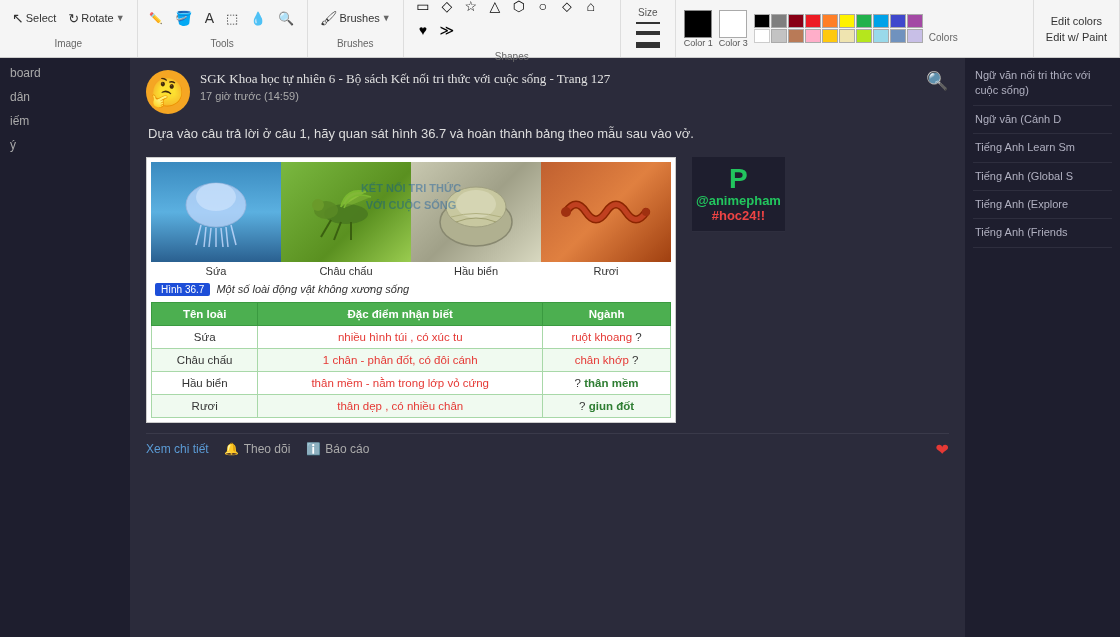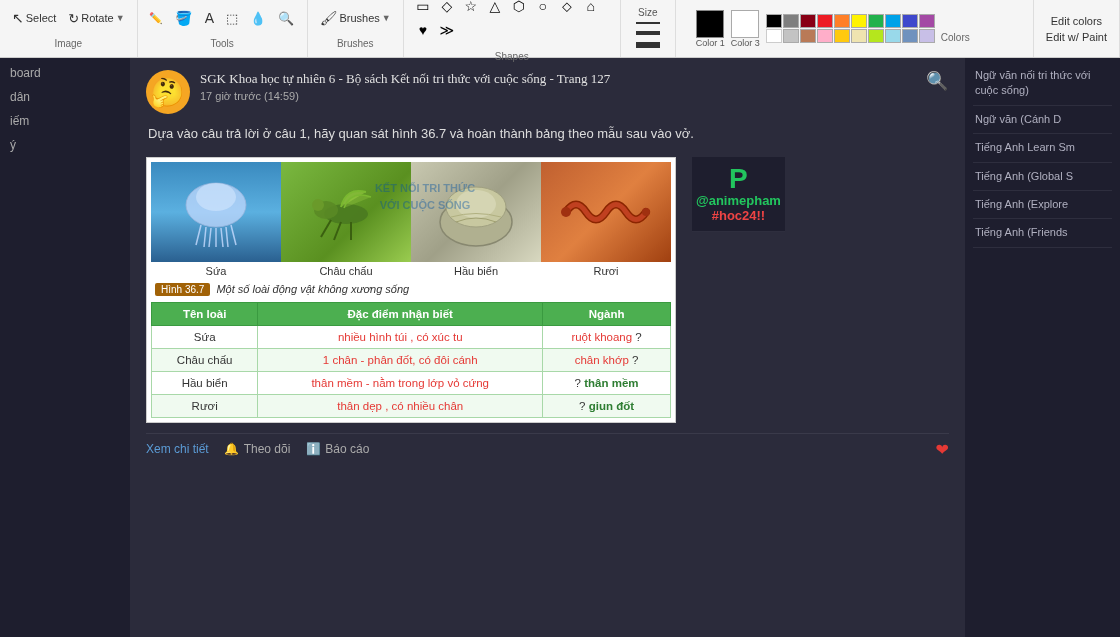--- a/index.html
+++ b/index.html
@@ -187,21 +187,21 @@
     }
 
     .figure-caption {
       display: flex;
       align-items: center;
       gap: 6px;
       margin-top: 4px;
       padding: 2px 4px;
     }
     .caption-badge {
-      background: #a16207;
+      background: #1d4ed8;
       color: white;
       font-size: 10px;
       padding: 1px 6px;
       border-radius: 2px;
     }
     .caption-text {
       font-size: 11px;
       color: #333;
       font-style: italic;
     }
@@ -320,21 +320,20 @@
       font-size: 14px;
       cursor: pointer;
       border-radius: 2px;
     }
 
     .colors-section {
       display: flex;
       align-items: center;
       gap: 6px;
       padding: 6px 8px;
-      margin-left: 12px;
     }
     .color-pair {
       display: flex;
       flex-direction: column;
       align-items: center;
     }
     .color-swatches-grid {
       display: grid;
       grid-template-columns: repeat(10, 16px);
       grid-template-rows: repeat(2, 14px);
@@ -529,21 +528,21 @@
         </div>
         <div class="search-icon-btn">🔍</div>
       </div>
 
       <div class="post-body">Dựa vào câu trả lời ở câu 1, hãy quan sát hình 36.7 và hoàn thành bảng theo mẫu sau vào vở.</div>
 
       <div class="post-image-area">
 
         <div class="figure-box">
           <div class="figure-images">
-            <div class="watermark" style="position:absolute;top:30%;left:50%;transform:translate(-50%,-50%);text-align:center;color:rgba(0,80,160,0.4);font-size:11px;font-weight:bold;pointer-events:none;z-index:2;white-space:nowrap;line-height:1.5;margin-left:14px;">
+            <div class="watermark" style="position:absolute;top:30%;left:50%;transform:translate(-50%,-50%);text-align:center;color:rgba(0,80,160,0.4);font-size:11px;font-weight:bold;pointer-events:none;z-index:2;white-space:nowrap;line-height:1.5;">
               <div>KẾT NỐI TRI THỨC</div>
               <div>VỚI CUỘC SỐNG</div>
             </div>
 
             <div class="animal-img">
               <div class="jellyfish-drawing">
                 <svg width="80" height="70" viewBox="0 0 80 70">
                   <ellipse cx="40" cy="28" rx="30" ry="22" fill="rgba(200,220,255,0.7)" stroke="rgba(150,180,220,0.8)" stroke-width="1"></ellipse>
                   <ellipse cx="40" cy="20" rx="20" ry="14" fill="rgba(220,235,255,0.5)"></ellipse>
                   <line x1="25" y1="48" x2="20" y2="68" stroke="rgba(200,220,255,0.8)" stroke-width="1.5"></line>

